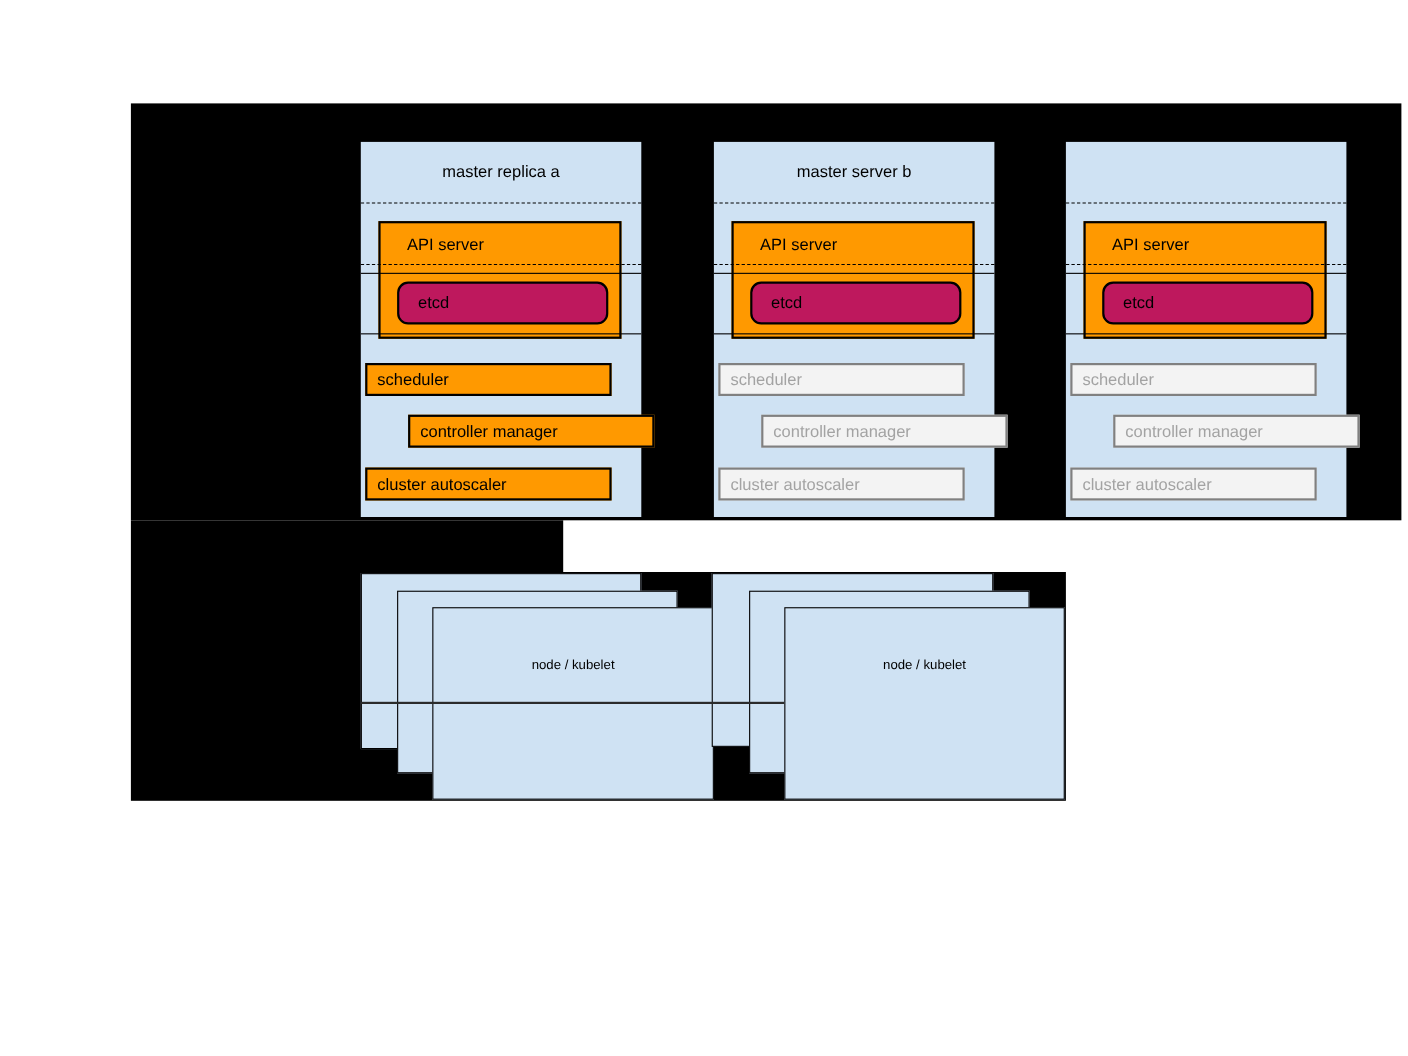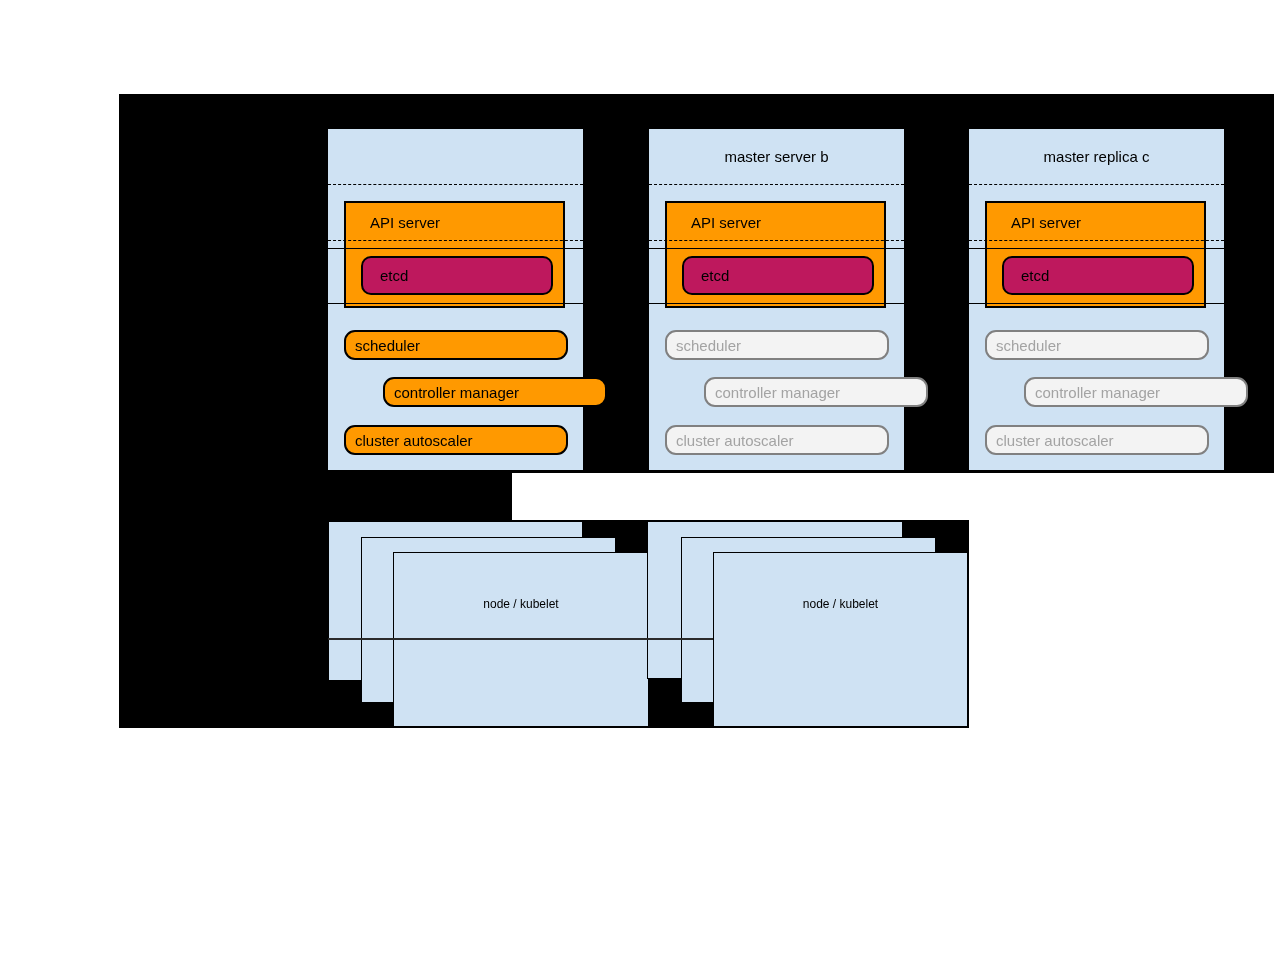--- a/index.html
+++ b/index.html
@@ -24,22 +24,22 @@
   .hline.solid{border-top:1px solid #000;}
   .hl-1{top:55px;}  .hl-2{top:111px;}  .hl-3{top:119px;}  .hl-4{top:174px;}
 
   .api-box{position:absolute;left:16px;top:72px;width:217px;height:103px;
            background:#ff9900;border:2px solid #000;z-index:1;font-size:15px;}
   .api-label{padding:11px 0 0 24px;}
   .etcd-box{position:absolute;left:15px;top:53px;width:171px;height:35px;
             background:#be185d;border:2px solid #000;border-radius:10px;
             display:flex;align-items:center;padding-left:17px;font-size:15px;z-index:2;}
 
-  .comp{position:absolute;left:16px;width:211px;height:26px;
-        display:flex;align-items:center;padding-left:9px;font-size:15px;z-index:1;border-radius:11px;}
+  .comp{position:absolute;left:4px;width:211px;height:26px;
+        display:flex;align-items:center;padding-left:9px;font-size:15px;z-index:1;}
   .c-1{top:201px;} .c-2{top:248px;margin-left:39px;} .c-3{top:296px;}
   .master.active .comp{background:#ff9900;border:2px solid #000;color:#000;}
   .master.inactive .comp{background:#f3f3f3;border:2px solid #808080;color:#a3a3a3;}
 
   
   .node-box{position:absolute;background:#cfe2f3;border:1px solid #000;}
   .nb-l1{left:328px;top:521px;width:253px;height:158px;}
   .nb-l2{left:361px;top:537px;width:253px;height:164px;}
   .nb-l3{left:393px;top:552px;width:254px;height:173px;}
   .nb-r1{left:647px;top:521px;width:254px;height:156px;}
@@ -52,20 +52,21 @@
 </head>
 <body>
 
 <div id="canvas">
 
   <div class="panel panel-top"></div>
   <div class="panel panel-left"></div>
   <div class="panel panel-bottom"></div>
 
   <div class="master ma active">
+    <div class="m-title">master replica a</div>
     <div class="hline dash hl-1"></div>
     <div class="api-box">
       <div class="api-label">API server</div>
       <div class="etcd-box">etcd</div>
     </div>
     <div class="hline dash hl-2"></div>
     <div class="hline solid hl-3"></div>
     <div class="hline solid hl-4"></div>
     <div class="comp c-1">scheduler</div>
     <div class="comp c-2">controller manager</div>
@@ -81,21 +82,20 @@
     </div>
     <div class="hline dash hl-2"></div>
     <div class="hline solid hl-3"></div>
     <div class="hline solid hl-4"></div>
     <div class="comp c-1">scheduler</div>
     <div class="comp c-2">controller manager</div>
     <div class="comp c-3">cluster autoscaler</div>
   </div>
 
   <div class="master mc inactive">
-    <div class="m-title">master replica c</div>
     <div class="hline dash hl-1"></div>
     <div class="api-box">
       <div class="api-label">API server</div>
       <div class="etcd-box">etcd</div>
     </div>
     <div class="hline dash hl-2"></div>
     <div class="hline solid hl-3"></div>
     <div class="hline solid hl-4"></div>
     <div class="comp c-1">scheduler</div>
     <div class="comp c-2">controller manager</div>

